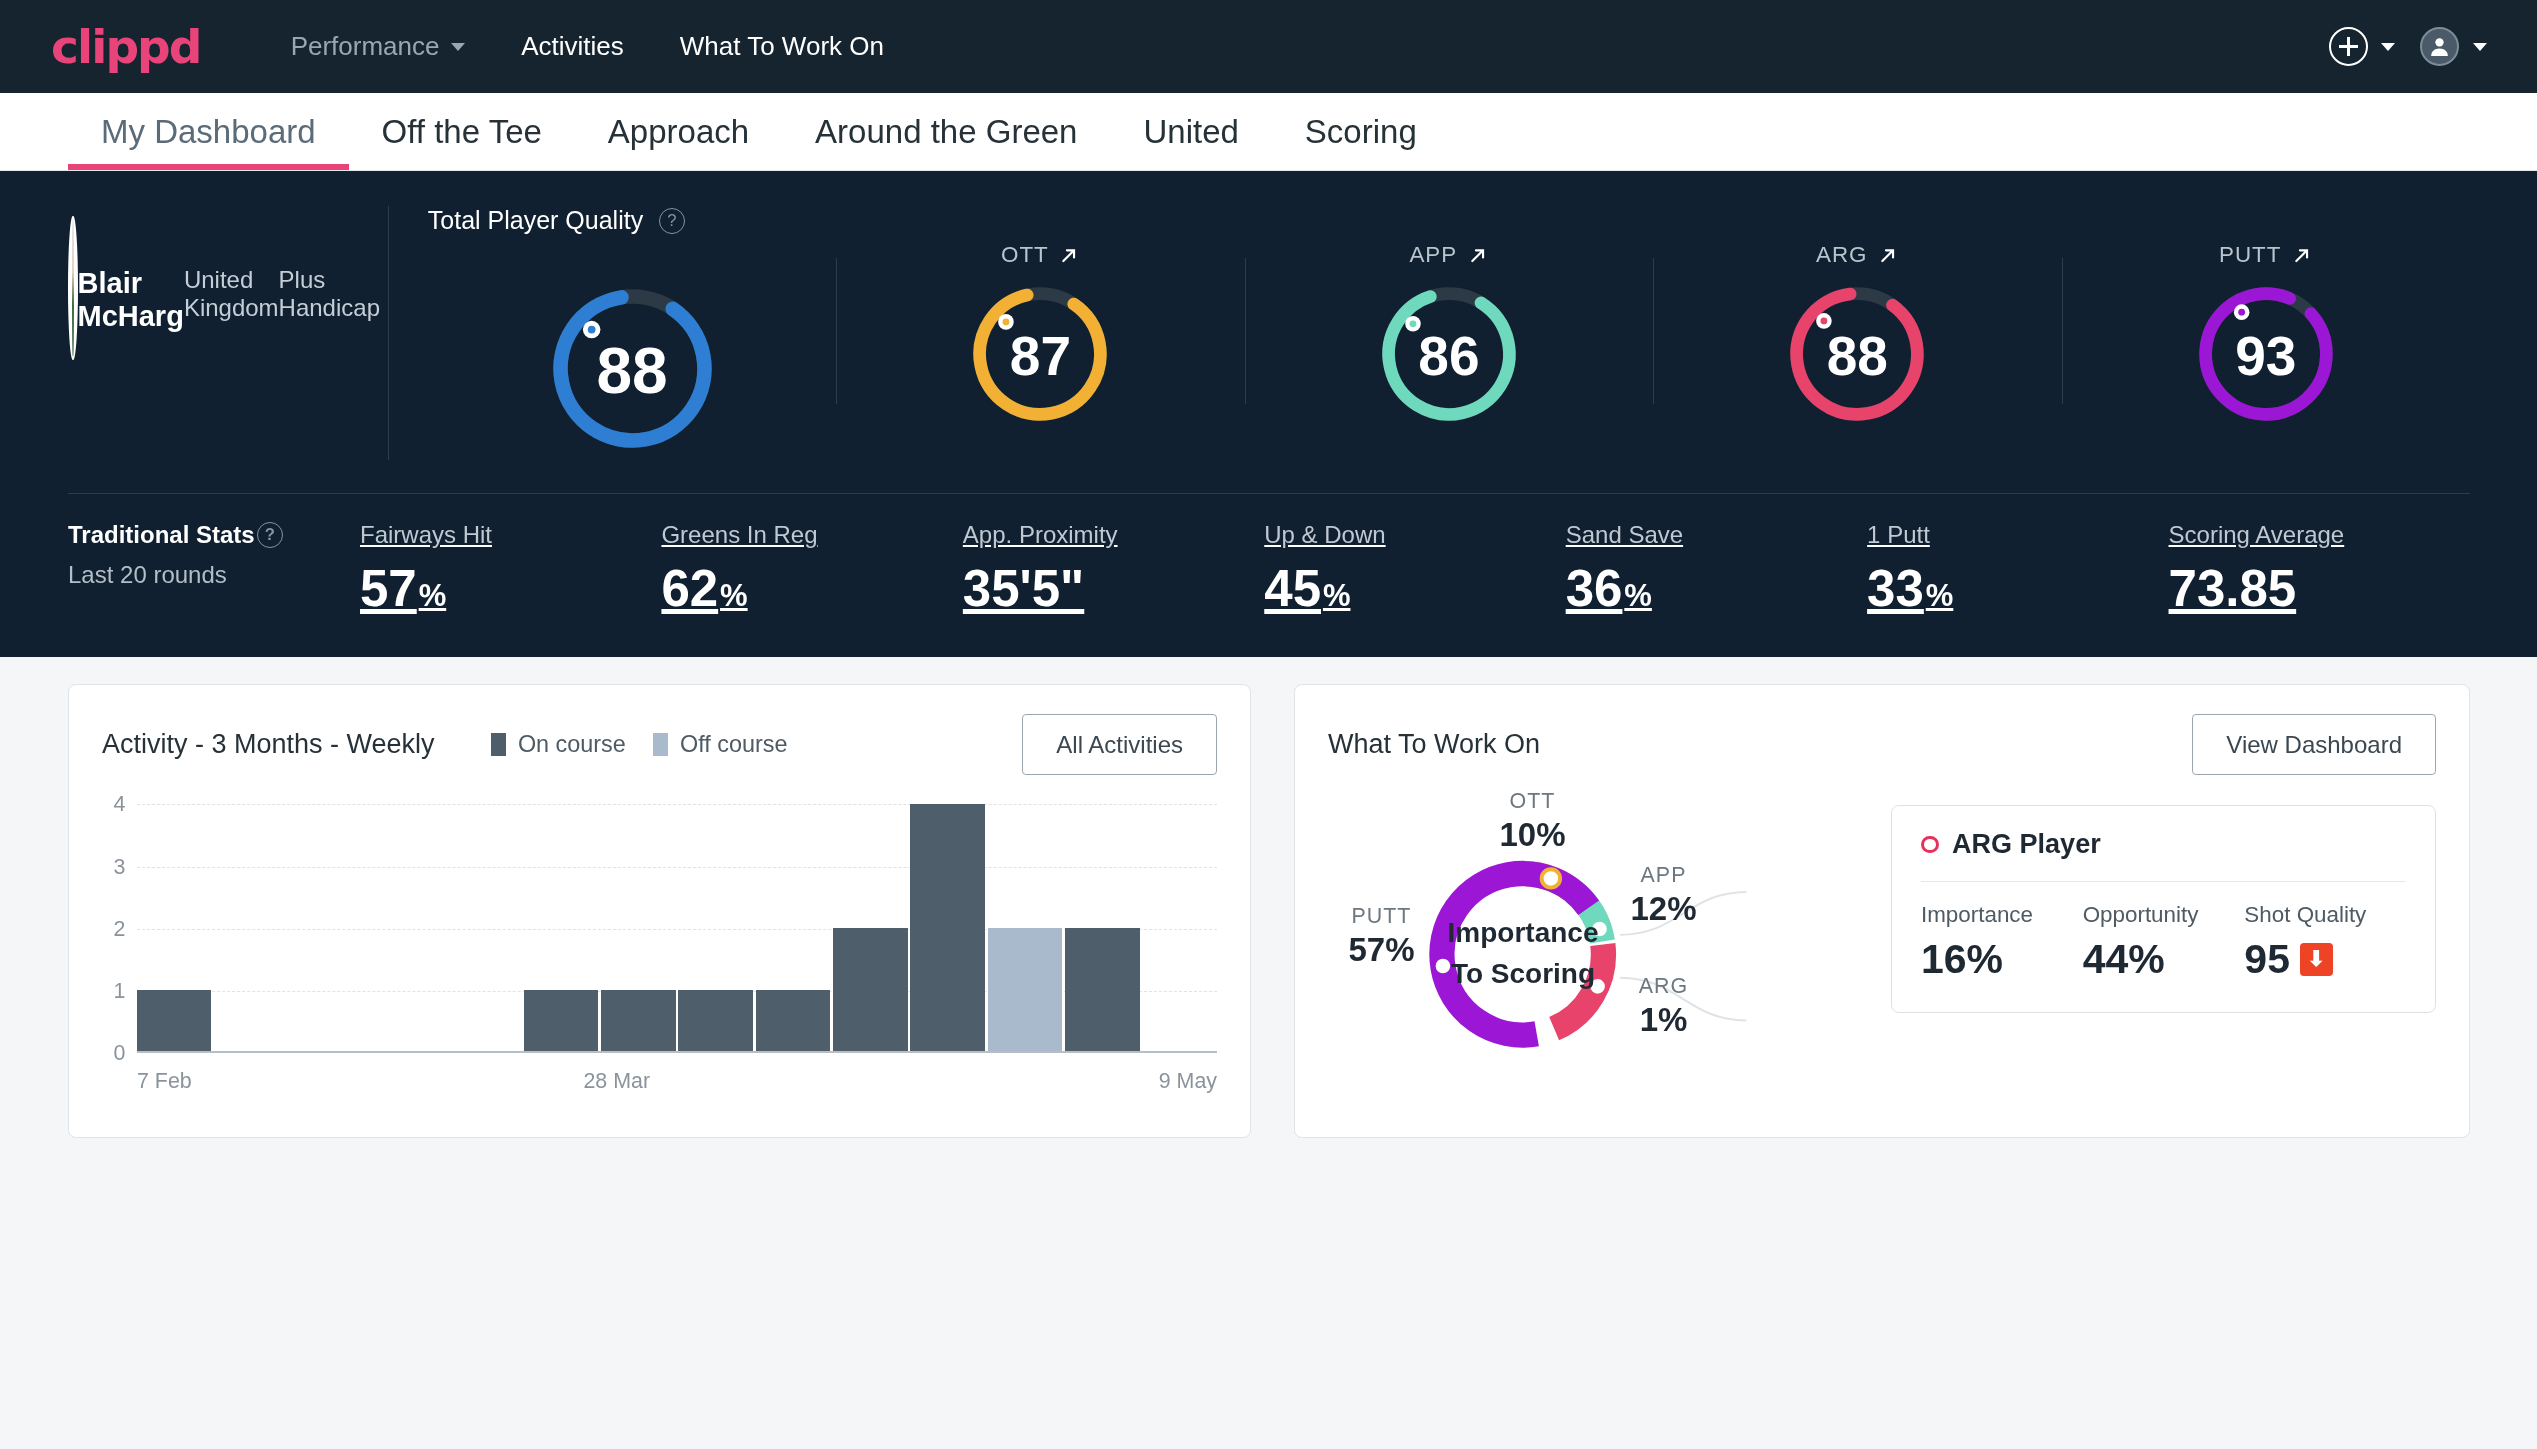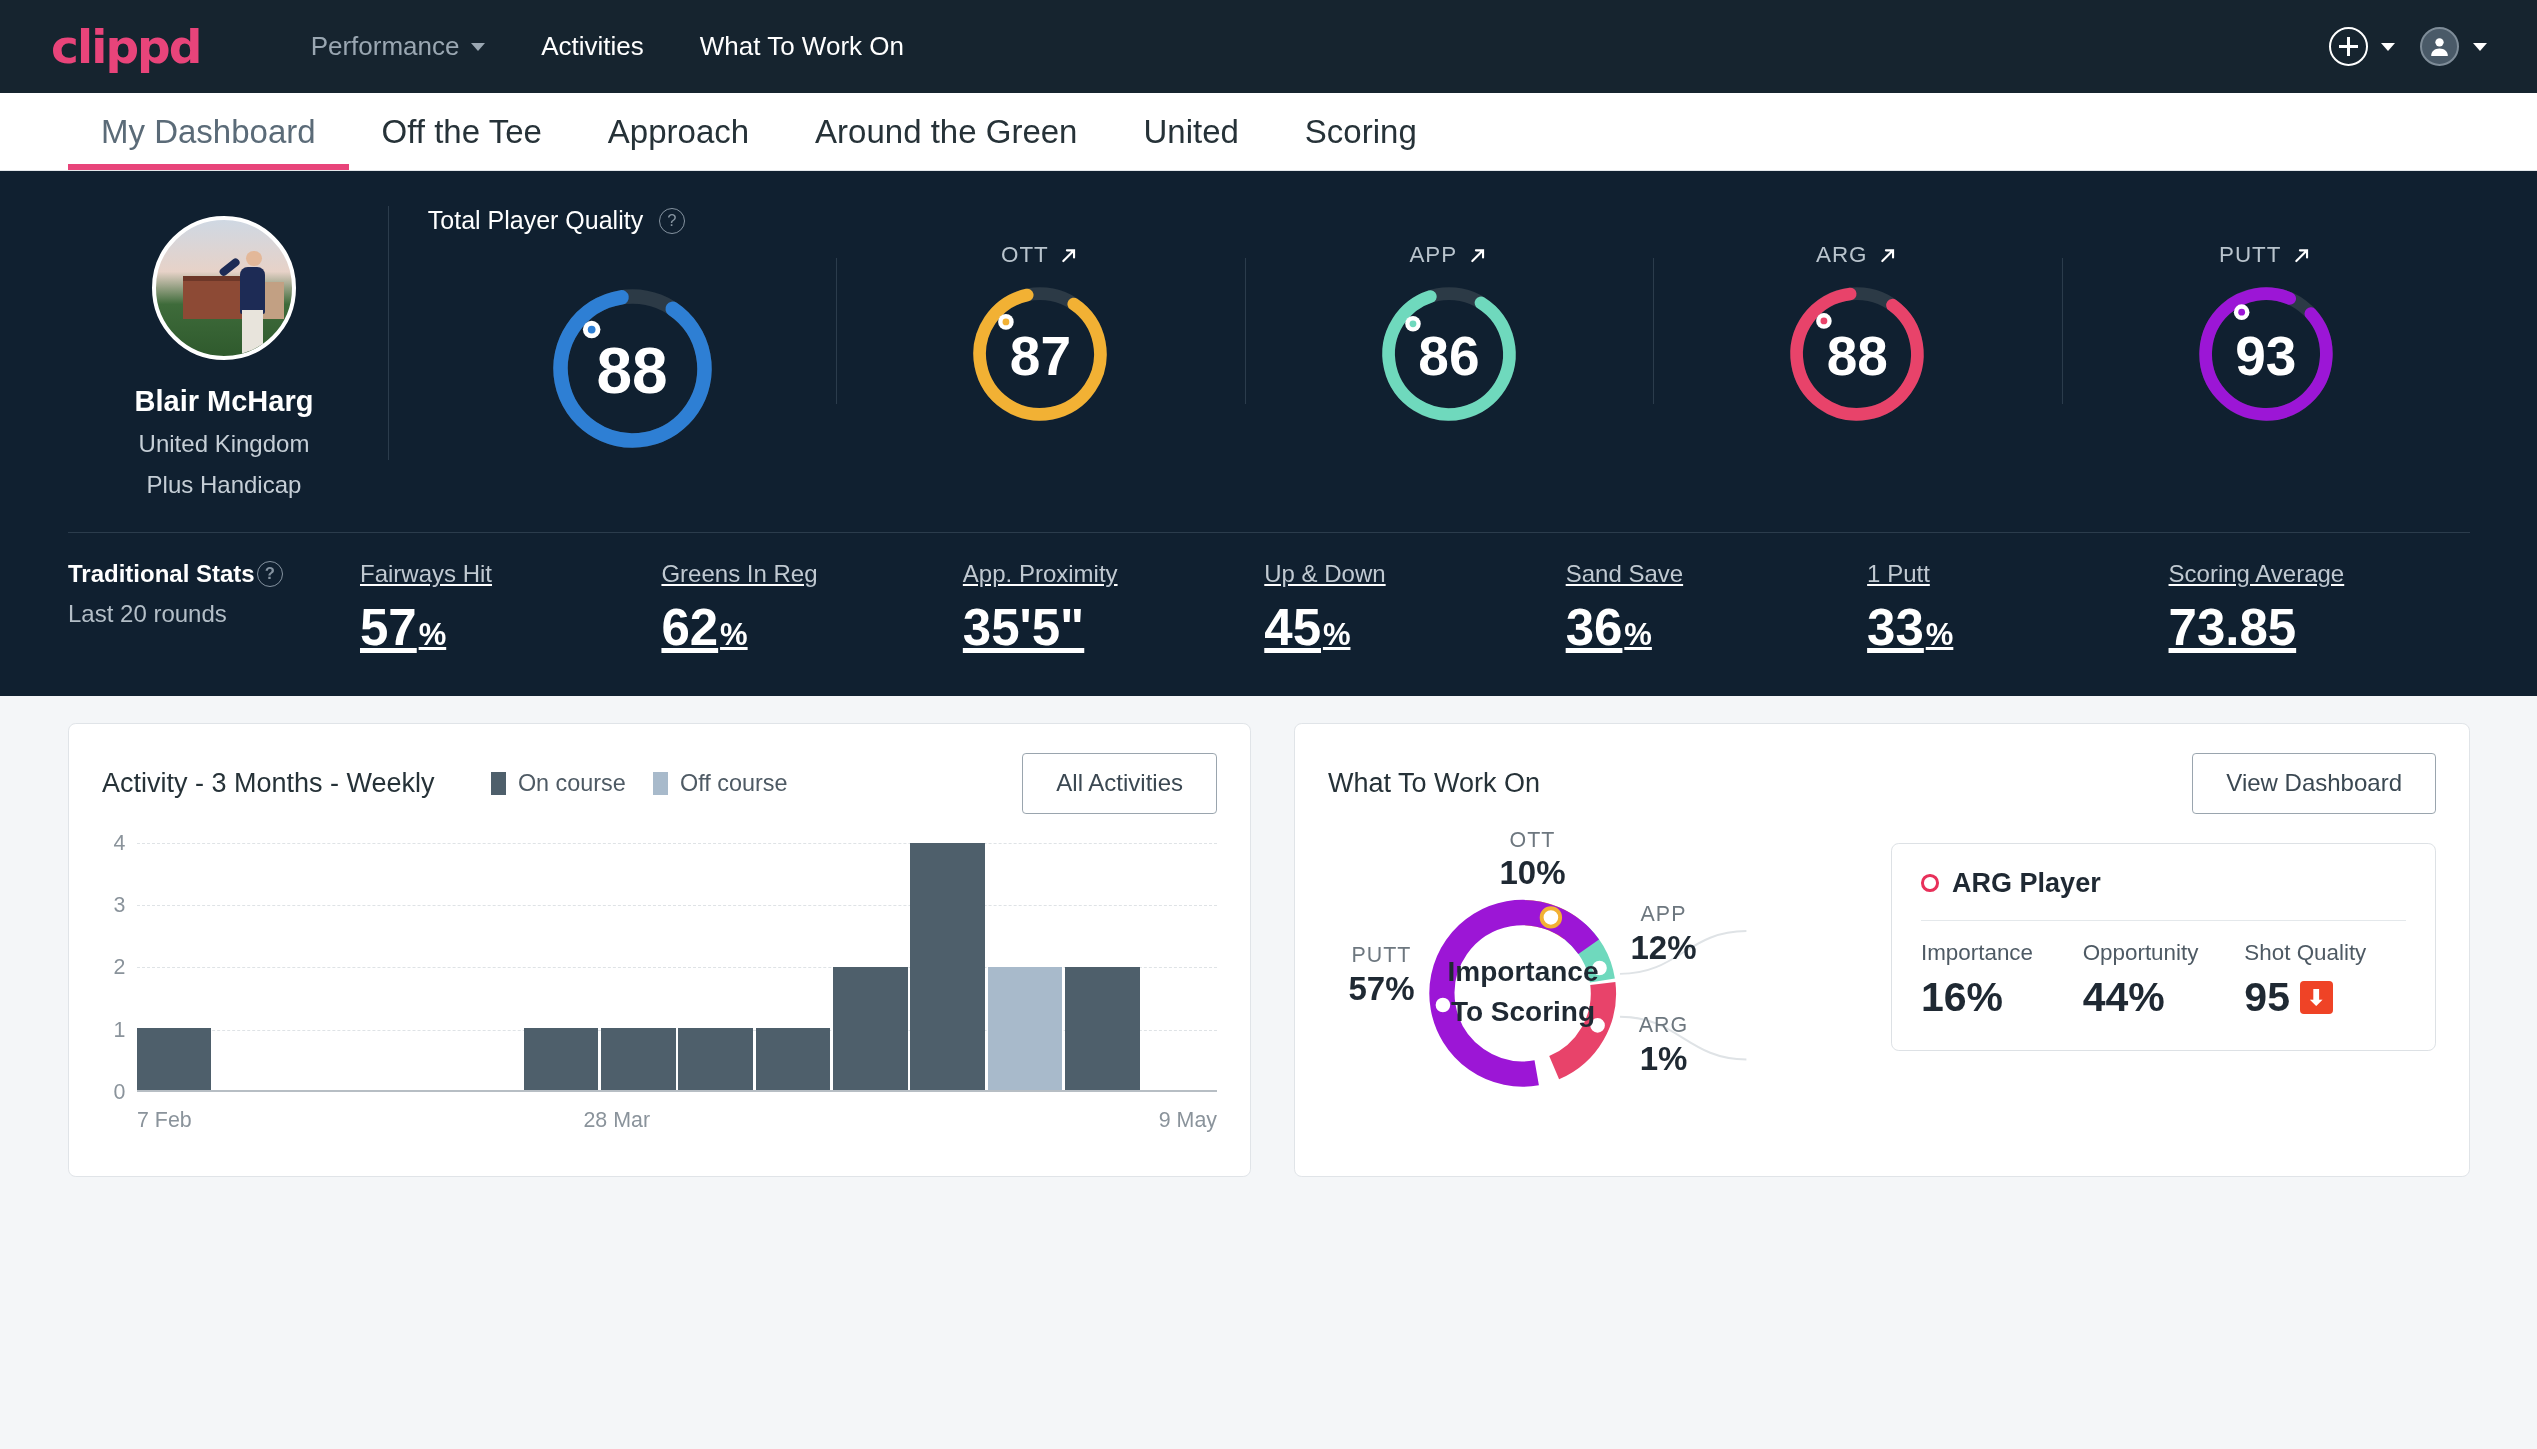--- a/index.html
+++ b/index.html
@@ -20,21 +20,21 @@
     position: relative;
   }
   .brand {
     font-size: 47px;
     font-weight: bold;
     color: #e8447a;
     letter-spacing: -1.9px;
     margin-right: 90px;
     font-family: "DejaVu Sans", sans-serif;
   }
-  .nav-links { display: flex; align-items: center; gap: 56px; margin-left: 20px; }
+  .nav-links { display: flex; align-items: center; gap: 56px; }
   .nav-link {
     font-size: 26px;
     color: #ffffff;
     display: flex; align-items: center; gap: 11.7px;
     cursor: pointer;
   }
   .nav-link.muted { color: #9aa7b2; }
   .caret-down {
     width: 0; height: 0;
     border-left: 7.8px solid transparent;
@@ -85,21 +85,21 @@
 
   
   .hero {
     background: #102030;
     padding: 35px 68px 39px 68px;
     color: #fff;
   }
   .hero-top { display: flex; align-items: flex-start; }
   .profile {
     width: 312px;
-    display: flex; flex-direction: column; align-items: center;
+    display: flex; flex-direction: row; align-items: center;
     padding-top: 9.7px;
   }
   .avatar {
     width: 144px; height: 144px; border-radius: 50%;
     border: 4.9px solid #ffffff;
     overflow: hidden; position: relative;
     background: linear-gradient(#cfd8e3 0%, #e7d2c8 38%, #3e6b3a 62%, #2f5a2d 100%);
   }
   .avatar .bldg {
     position: absolute; left: 27px; top: 56px;

